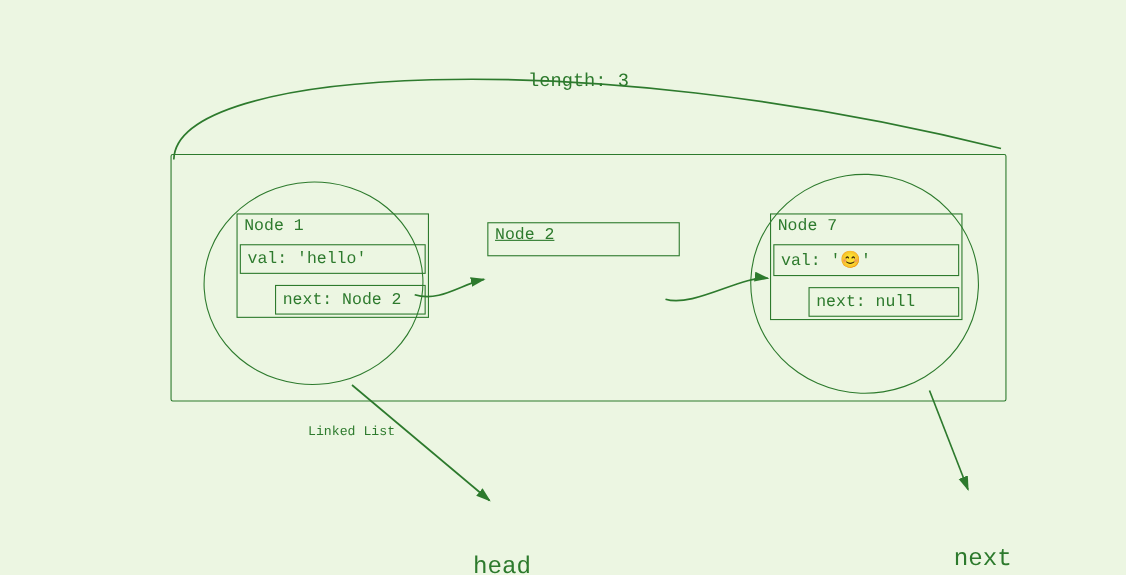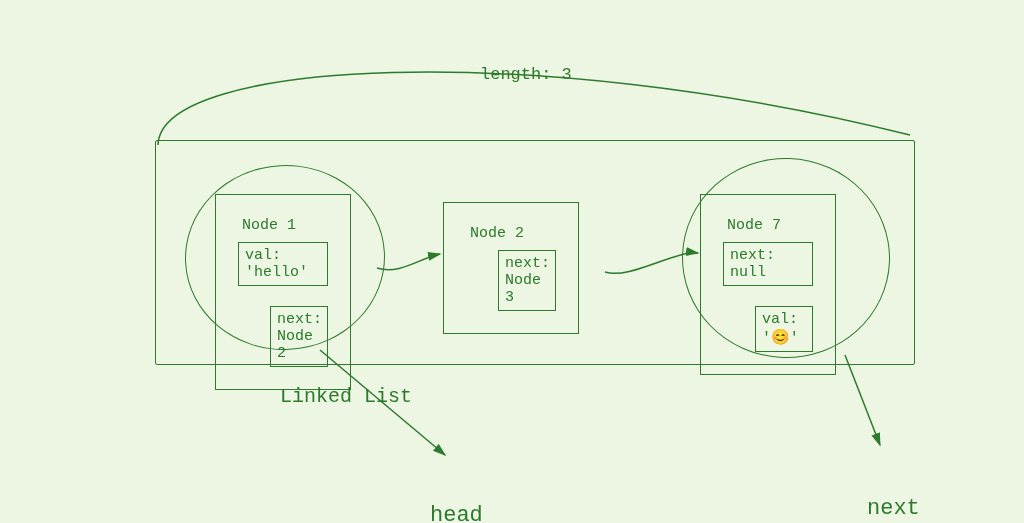--- a/index.html
+++ b/index.html
@@ -28,47 +28,47 @@
       left: 155px;
       width: 760px;
       height: 225px;
       border: 1.5px solid #2d7a2d;
       border-radius: 2px;
     }
     .caption {
       position: absolute;
       top: 373px;
       left: 280px;
-      font-size: 20px;
+      font-size: 12px;
       margin-top: 12px;
     }
     .node {
       position: absolute;
       border: 1.5px solid #2d7a2d;
-      padding: 22px;
-      width: 136px;
+      padding: 2px;
+      width: 175px;
     }
     .node-title {
       font-size: 15px;
       margin-bottom: 8px;
       padding-left: 4px;
     }
     .field {
       border: 1.5px solid #2d7a2d;
       padding: 4px 6px;
-      margin-bottom: 20px;
+      margin-bottom: 10px;
       font-size: 15px;
       background: transparent;
     }
     .field:last-child {
       margin-bottom: 0;
       margin-left: 32px;
     }
     .node1 { top: 194px; left: 215px; }
-    .node2 { top: 202px; left: 443px; }
+    .node2 { top: 202px; left: 443px; text-decoration: underline; }
     .node3 { top: 194px; left: 700px; }
     .circle {
       position: absolute;
       border: 1.5px solid #2d7a2d;
       border-radius: 50%;
     }
     .circle-head {
       top: 165px;
       left: 185px;
       width: 200px;
@@ -110,27 +110,26 @@
 <div class="circle circle-tail"></div>
 
 <div class="node node1">
   <div class="node-title">Node 1</div>
   <div class="field">val: 'hello'</div>
   <div class="field">next: Node 2</div>
 </div>
 
 <div class="node node2">
   <div class="node-title">Node 2</div>
-  <div class="field">next: Node 3</div>
 </div>
 
 <div class="node node3">
   <div class="node-title">Node 7</div>
+  <div class="field">val: '😊'</div>
   <div class="field">next: null</div>
-  <div class="field">val: '😊'</div>
 </div>
 
 <div class="pointer-label head-label">head</div>
 <div class="pointer-label tail-label">next</div>
 
 <svg class="overlay" viewBox="0 0 1024 523">
   <defs>
     <marker id="arrowhead" markerWidth="10" markerHeight="10" refX="8" refY="3" orient="auto" markerUnits="strokeWidth">
       <path d="M0,0 L9,3 L0,6 Z" fill="#2d7a2d"></path>
     </marker>

